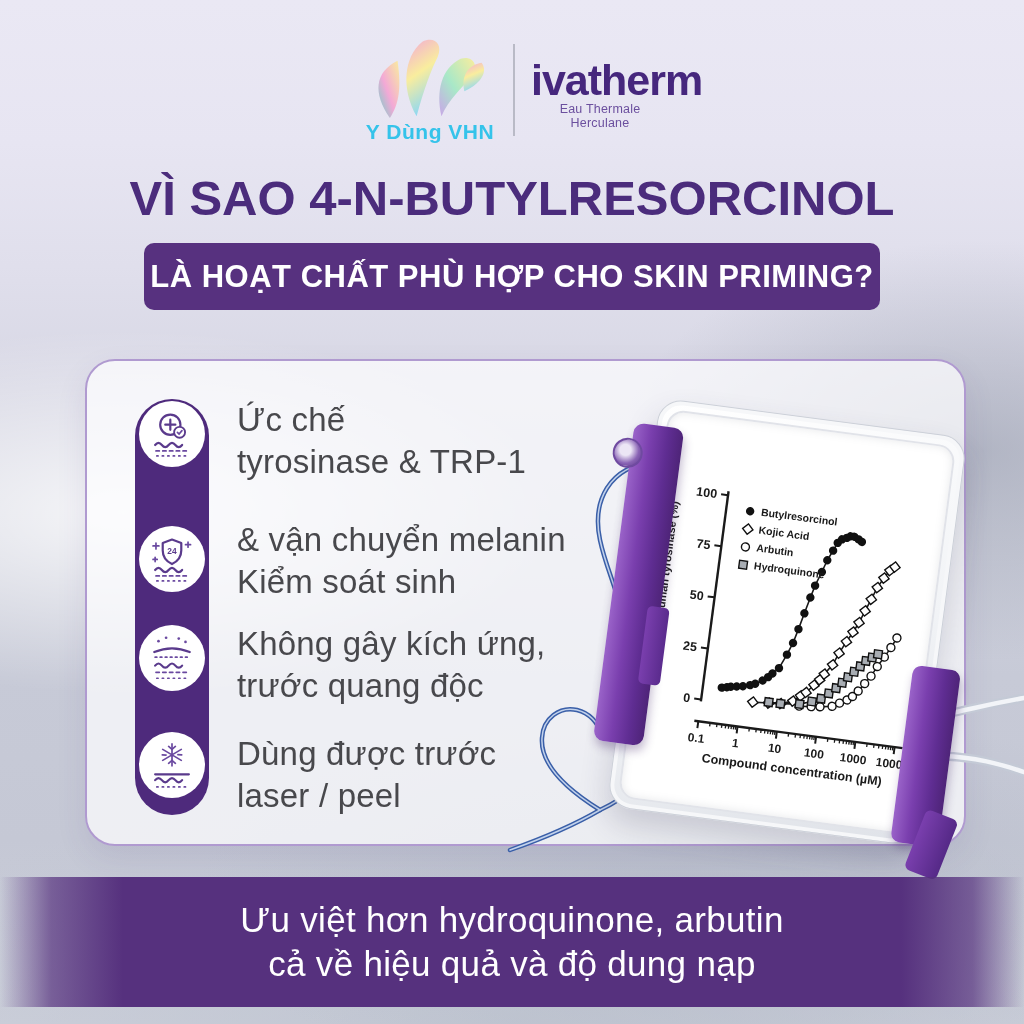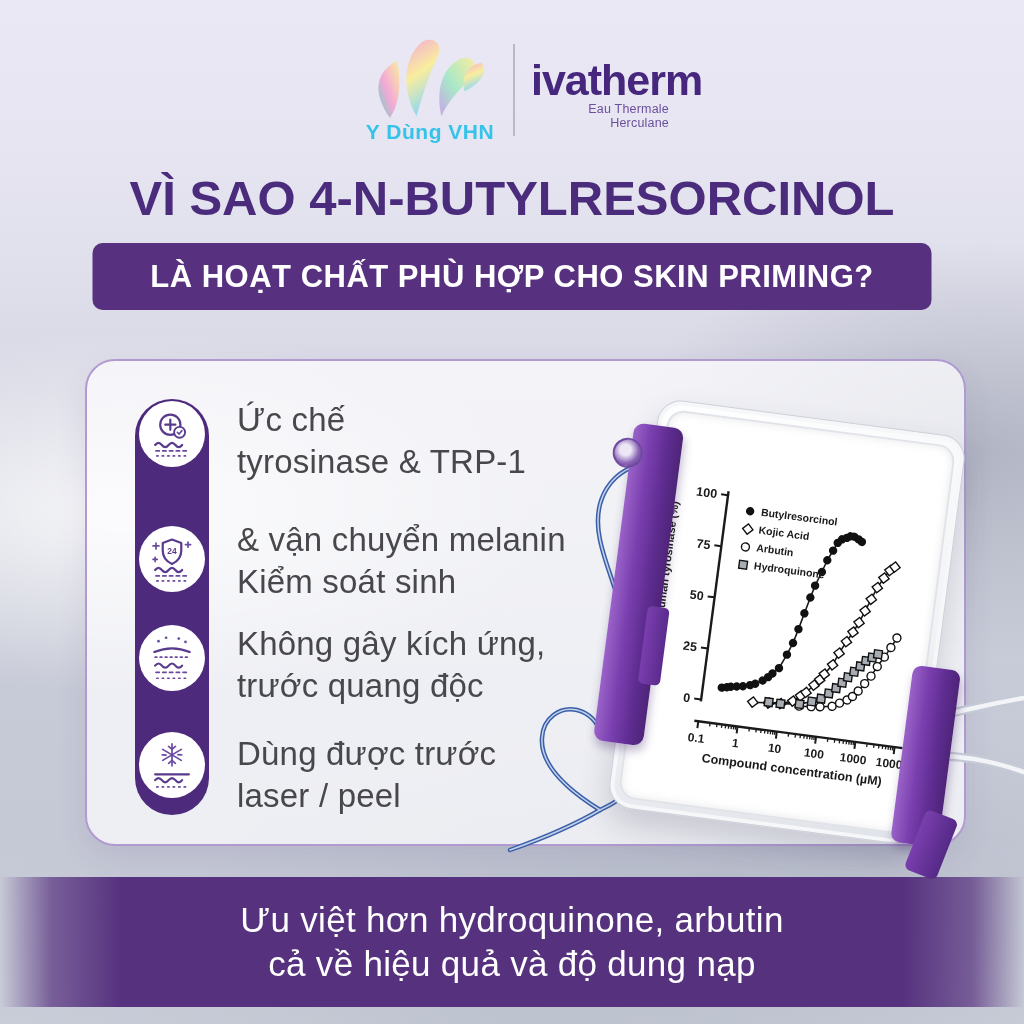--- a/index.html
+++ b/index.html
@@ -12,26 +12,26 @@
       radial-gradient(ellipse 700px 260px at 70% 88%, rgba(176,182,196,.6), rgba(176,182,196,0) 75%),
       radial-gradient(ellipse 900px 300px at 50% 100%, rgba(190,196,208,.85), rgba(190,196,208,0) 80%),
       linear-gradient(180deg,#eae8f4 0%,#e7e5f2 14%,#e0dfec 26%,#d7d7e4 38%,#cfd1dd 52%,#c7cad7 66%,#c5c8d5 82%,#cdd0db 100%);
   }
   
   .vhn-logo{position:absolute;left:352px;top:34px;width:156px;height:86px;}
   .vhn-name{position:absolute;left:340px;top:120px;width:180px;text-align:center;
     font-size:21px;font-weight:bold;color:#35c3ea;letter-spacing:.5px;}
   .brand-divider{position:absolute;left:513px;top:44px;width:2px;height:92px;background:#b9bac6;}
   .iva-word{position:absolute;left:531px;top:56px;font-size:43px;font-weight:bold;color:#46277d;letter-spacing:-1px;}
-  .iva-tag{position:absolute;left:531px;top:102px;width:138px;text-align:right;font-size:12.5px;color:#6b4f9e;letter-spacing:.2px;}
+  .iva-tag{position:absolute;left:531px;top:102px;width:138px;text-align:center;font-size:12.5px;color:#6b4f9e;letter-spacing:.2px;}
   
   .headline{position:absolute;left:0;top:170px;width:100%;text-align:center;
     font-size:49px;font-weight:bold;color:#4b2c7c;letter-spacing:0;}
   .subbanner{position:absolute;left:50%;top:243px;transform:translateX(-50%);
-    width:839px;height:67px;background:#57317f;border-radius:10px;
+    width:736px;height:67px;background:#57317f;border-radius:10px;
     display:flex;align-items:center;justify-content:center;
     font-size:31px;font-weight:bold;color:#fff;letter-spacing:.5px;}
   
   .card{position:absolute;left:85px;top:359px;width:877px;height:483px;border-radius:30px;
     background:rgba(253,253,255,.72);border:2px solid #b09ad0;
     box-shadow:0 12px 30px rgba(80,60,130,.10);}
   .pill{position:absolute;left:48px;top:38px;width:74px;height:416px;border-radius:37px;background:#4e2a7c;}
   .icircle{position:absolute;left:52px;width:66px;height:66px;border-radius:50%;background:#fff;
     display:flex;align-items:center;justify-content:center;}
   .icircle svg{width:54px;height:54px;}

